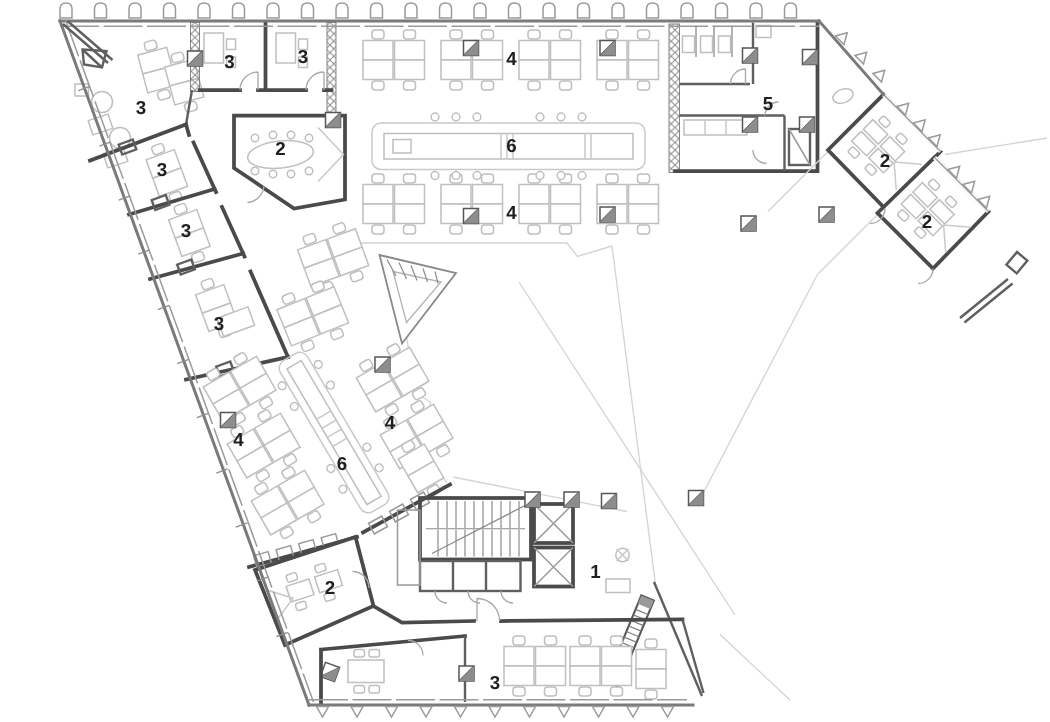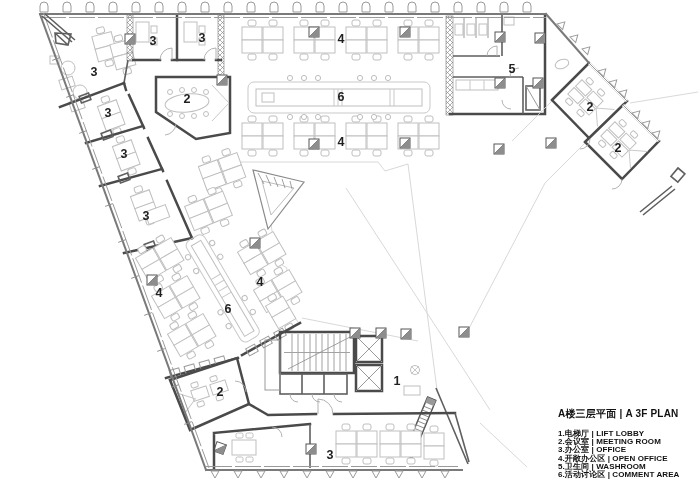--- a/index.html
+++ b/index.html
@@ -475,22 +475,13 @@
     <text class="rl" x="341" y="146">4</text>
     <text class="rl" x="159" y="297">4</text>
     <text class="rl" x="260" y="286">4</text>
     <text class="rl" x="341" y="101">6</text>
     <text class="rl" x="228" y="313">6</text>
     <text class="rl" x="512" y="73">5</text>
     <text class="rl" x="397" y="385">1</text>
   </g>
 </svg>
 
-<div class="legend">
-  <div class="legend-title">A楼三层平面 | A 3F PLAN</div>
-  <div class="legend-item">1.电梯厅 | LIFT LOBBY</div>
-  <div class="legend-item">2.会议室 | MEETING ROOM</div>
-  <div class="legend-item">3.办公室 | OFFICE</div>
-  <div class="legend-item">4.开敞办公区 | OPEN OFFICE</div>
-  <div class="legend-item">5.卫生间 | WASHROOM</div>
-  <div class="legend-item">6.活动讨论区 | COMMENT AREA</div>
 </div>
-</div>
 
 </body></html>

